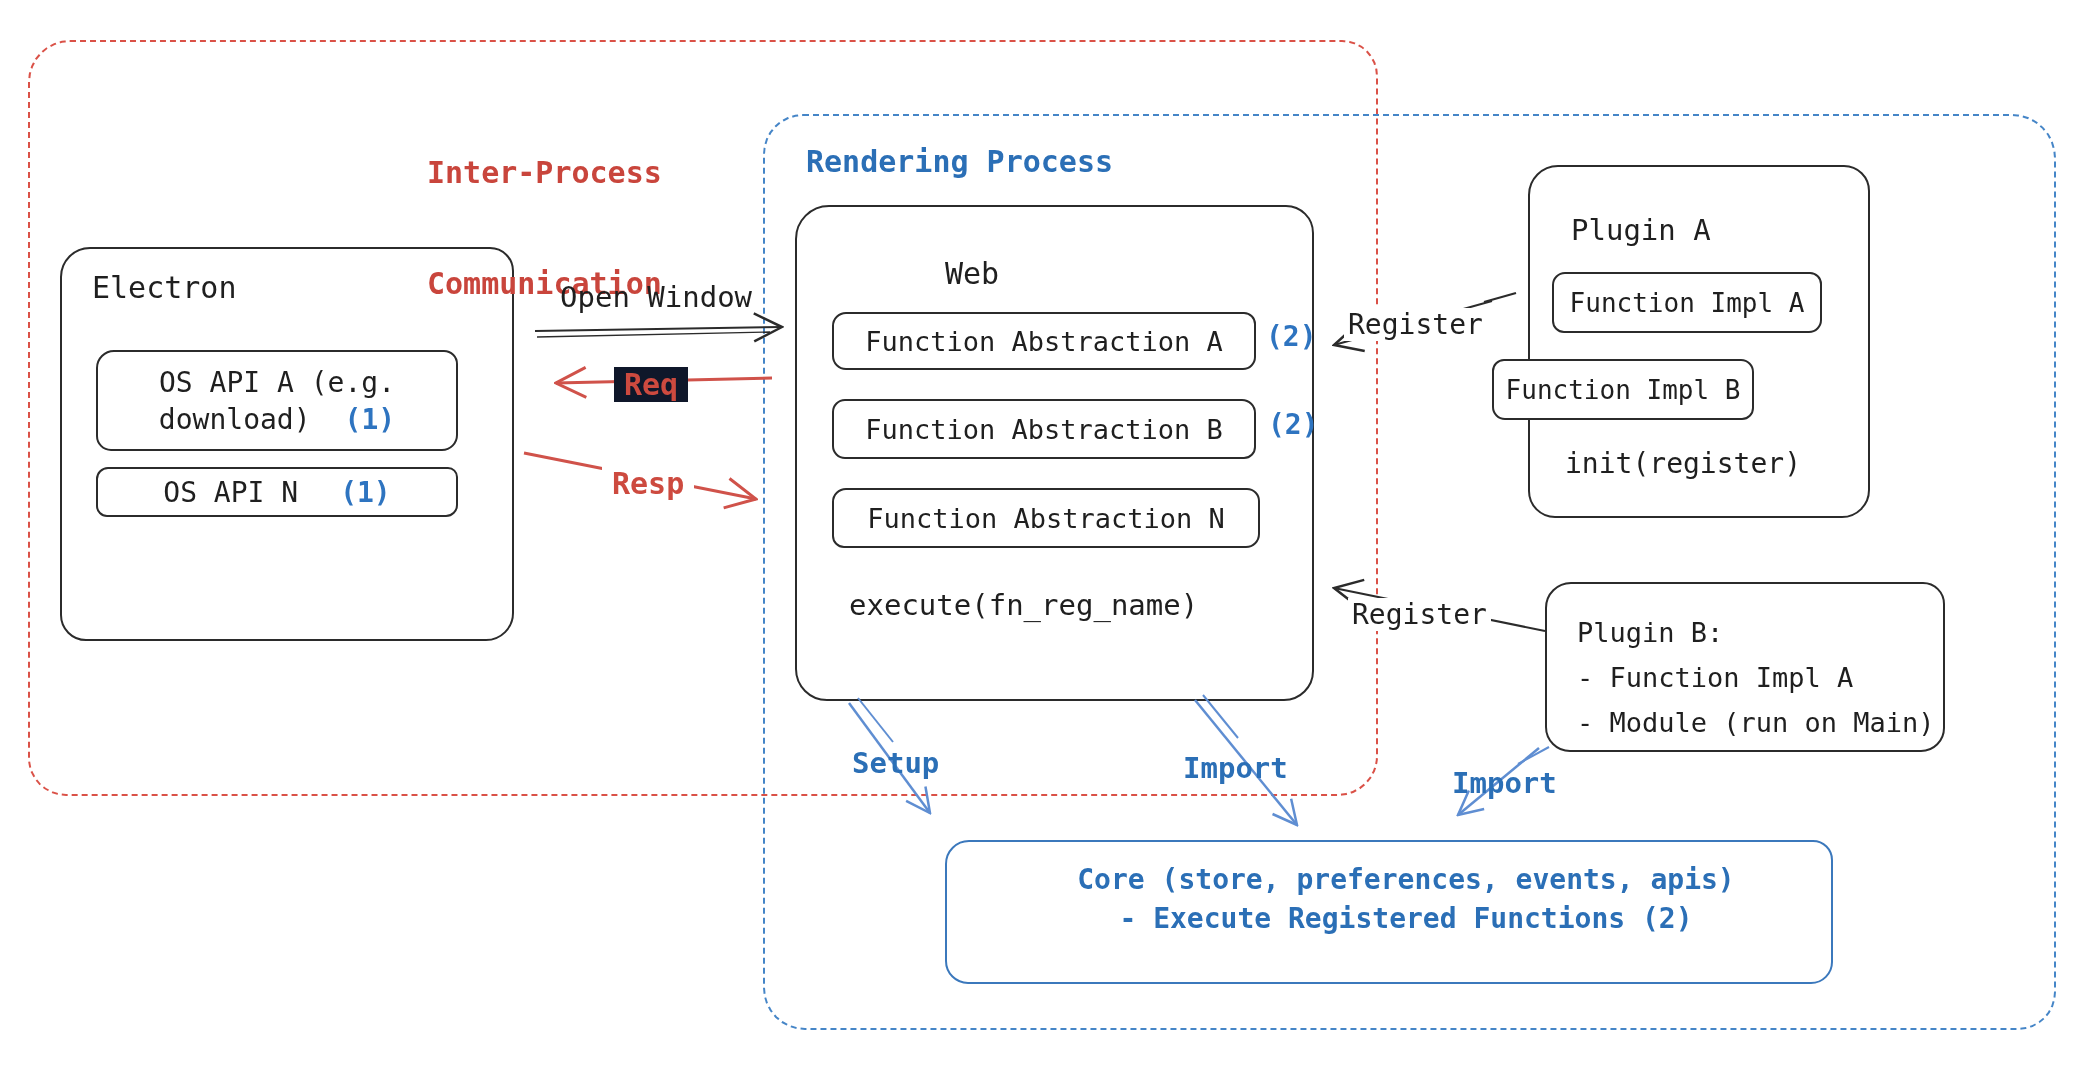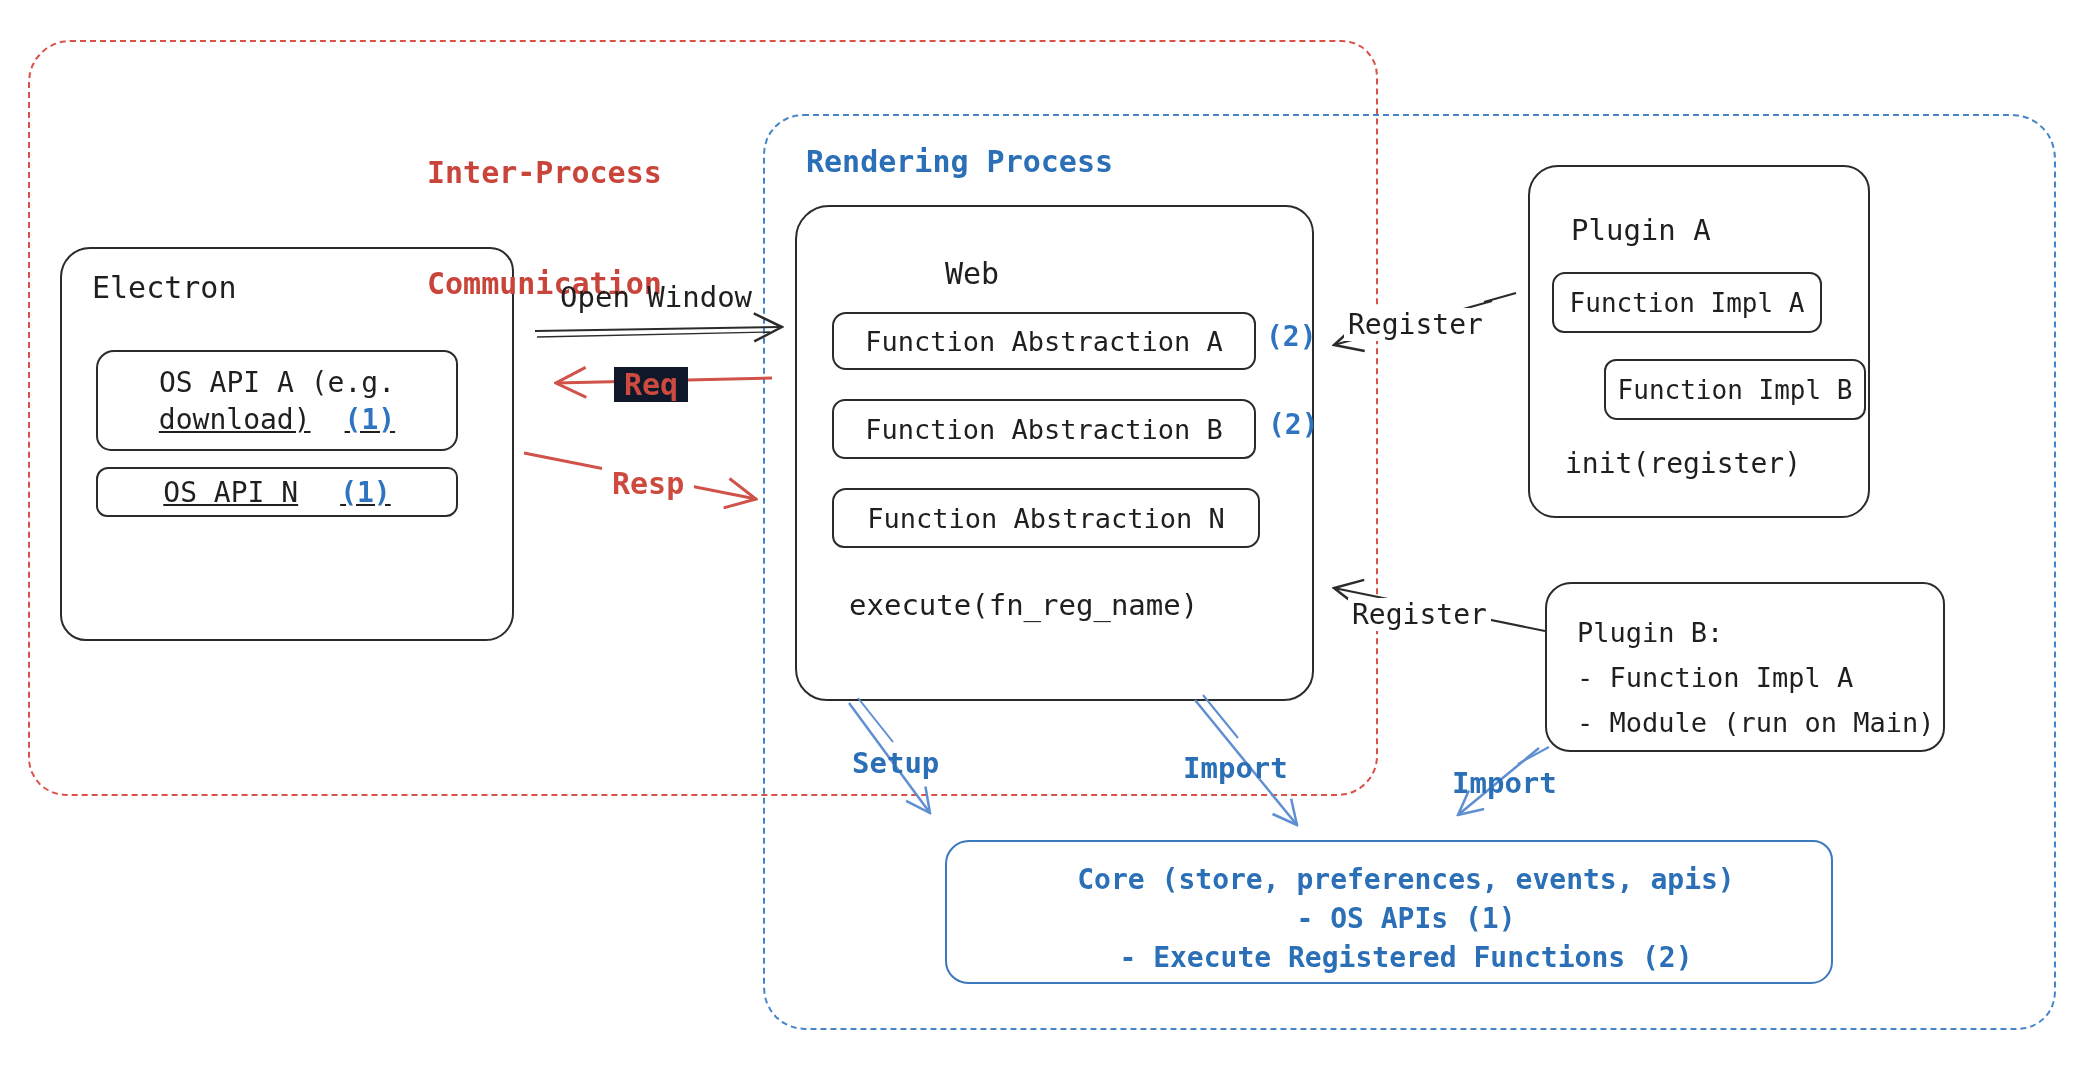--- a/index.html
+++ b/index.html
@@ -21,21 +21,21 @@
   #osapi-a-box{left:96px;top:350px;width:358px;height:97px;border-radius:18px 14px 16px 15px;
     flex-direction:column;line-height:37px;font-size:28px;}
   #osapi-n-box{left:96px;top:467px;width:358px;height:46px;border-radius:12px 10px 12px 11px;
     font-size:28px;}
   #web-box{left:795px;top:205px;width:515px;height:492px;border-radius:34px 28px 30px 32px;}
   #fa-a-box{left:832px;top:312px;width:420px;height:54px;border-radius:14px 12px 13px 14px;font-size:27px;}
   #fa-b-box{left:832px;top:399px;width:420px;height:56px;border-radius:13px 14px 12px 13px;font-size:27px;}
   #fa-n-box{left:832px;top:488px;width:424px;height:56px;border-radius:14px 13px 14px 12px;font-size:27px;}
   #plugina-box{left:1528px;top:165px;width:338px;height:349px;border-radius:30px 26px 28px 27px;}
   #impla-box{left:1552px;top:272px;width:266px;height:57px;border-radius:13px 12px 13px 12px;font-size:26px;}
-  #implb-box{left:1604px;top:359px;width:258px;height:57px;border-radius:12px 13px 12px 13px;font-size:26px;}
+  #implb-box{left:1492px;top:359px;width:258px;height:57px;border-radius:12px 13px 12px 13px;font-size:26px;}
   #pluginb-box{left:1545px;top:582px;width:400px;height:170px;border-radius:26px 22px 24px 25px;
     padding:26px 0 0 30px;box-sizing:border-box;font-size:27px;line-height:45px;}
   #core-box{left:945px;top:840px;width:888px;height:144px;border:2.5px solid #3b78bc;background:#fff;
     border-radius:24px 20px 22px 23px;z-index:2;text-align:center;box-sizing:border-box;
     padding-top:18px;font-size:28px;line-height:39px;color:#2b6fb6;font-weight:600;}
   
   .t{position:absolute;white-space:pre;z-index:4;}
   #electron-title{left:92px;top:270px;font-size:30px;}
   #web-title{left:945px;top:256px;font-size:30px;text-align:center;}
   #plugina-title{left:1565px;top:213px;font-size:29px;margin-left:6px;}
@@ -50,21 +50,21 @@
   #lbl-openwindow{left:560px;top:280px;font-size:29px;}
   #lbl-req{left:614px;top:367px;font-size:30px;font-weight:bold;color:#cd4a3f;background:#0f172a;padding:0 10px;}
   #lbl-resp{left:602px;top:466px;font-size:30px;font-weight:bold;color:#cd4a3f;background:#fff;padding:0 10px;}
   #lbl-reg1{left:1344px;top:308px;font-size:28px;background:#fff;padding:0 4px;}
   #lbl-reg2{left:1348px;top:598px;font-size:28px;background:#fff;padding:0 4px;}
   .bluelbl{color:#2b6fb6;font-weight:600;font-size:29px;}
   #lbl-setup{left:852px;top:746px;}
   #lbl-import1{left:1183px;top:751px;}
   #lbl-import2{left:1452px;top:766px;}
   
-  .row{display:flex;align-items:center;justify-content:space-between;text-decoration:underline;}
+  .row{display:flex;align-items:center;justify-content:space-between;}
   #arrow-layer{position:absolute;left:0;top:0;z-index:3;pointer-events:none;}
 </style>
 </head>
 <body>
 
 <div id="canvas">
 
   <div class="abs" id="ipc-box"></div>
   <div class="abs" id="render-box"></div>
 
@@ -116,21 +116,20 @@
   <div class="t" id="init-label">init(register)</div>
 
   <div class="node" id="pluginb-box">
     <div>Plugin B:</div>
     <div>- Function Impl A</div>
     <div>- Module (run on Main)</div>
   </div>
 
   <div class="abs" id="core-box">
     <div>Core (store, preferences, events, apis)</div>
-    <div>- OS APIs (1)</div>
     <div>- Execute Registered Functions (2)</div>
   </div>
 
   <svg id="arrow-layer" width="2074" height="1066" viewBox="0 0 2074 1066">
     <defs>
       <marker id="ah-ink" viewBox="-32 -20 34 40" markerWidth="34" markerHeight="40" refX="0" refY="0" orient="auto" markerUnits="userSpaceOnUse">
         <path d="M-28,-14 L0,0 L-28,14" fill="none" stroke="#2b2b2b" stroke-width="2.5"></path>
       </marker>
       <marker id="ah-red" viewBox="-32 -20 34 40" markerWidth="34" markerHeight="40" refX="0" refY="0" orient="auto" markerUnits="userSpaceOnUse">
         <path d="M-30,-15 L0,0 L-30,15" fill="none" stroke="#d0524a" stroke-width="3"></path>

